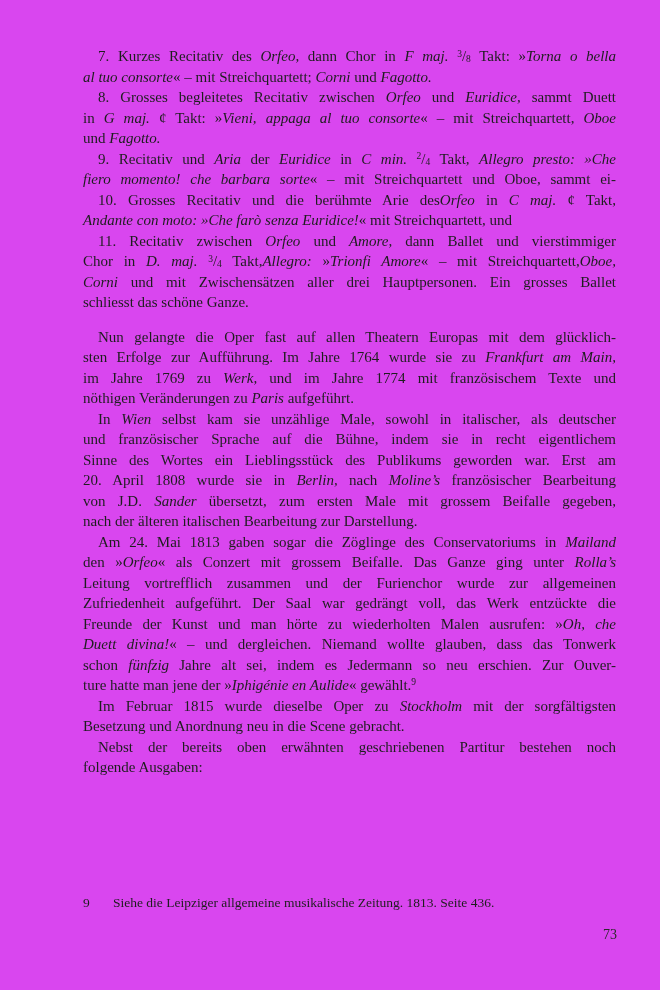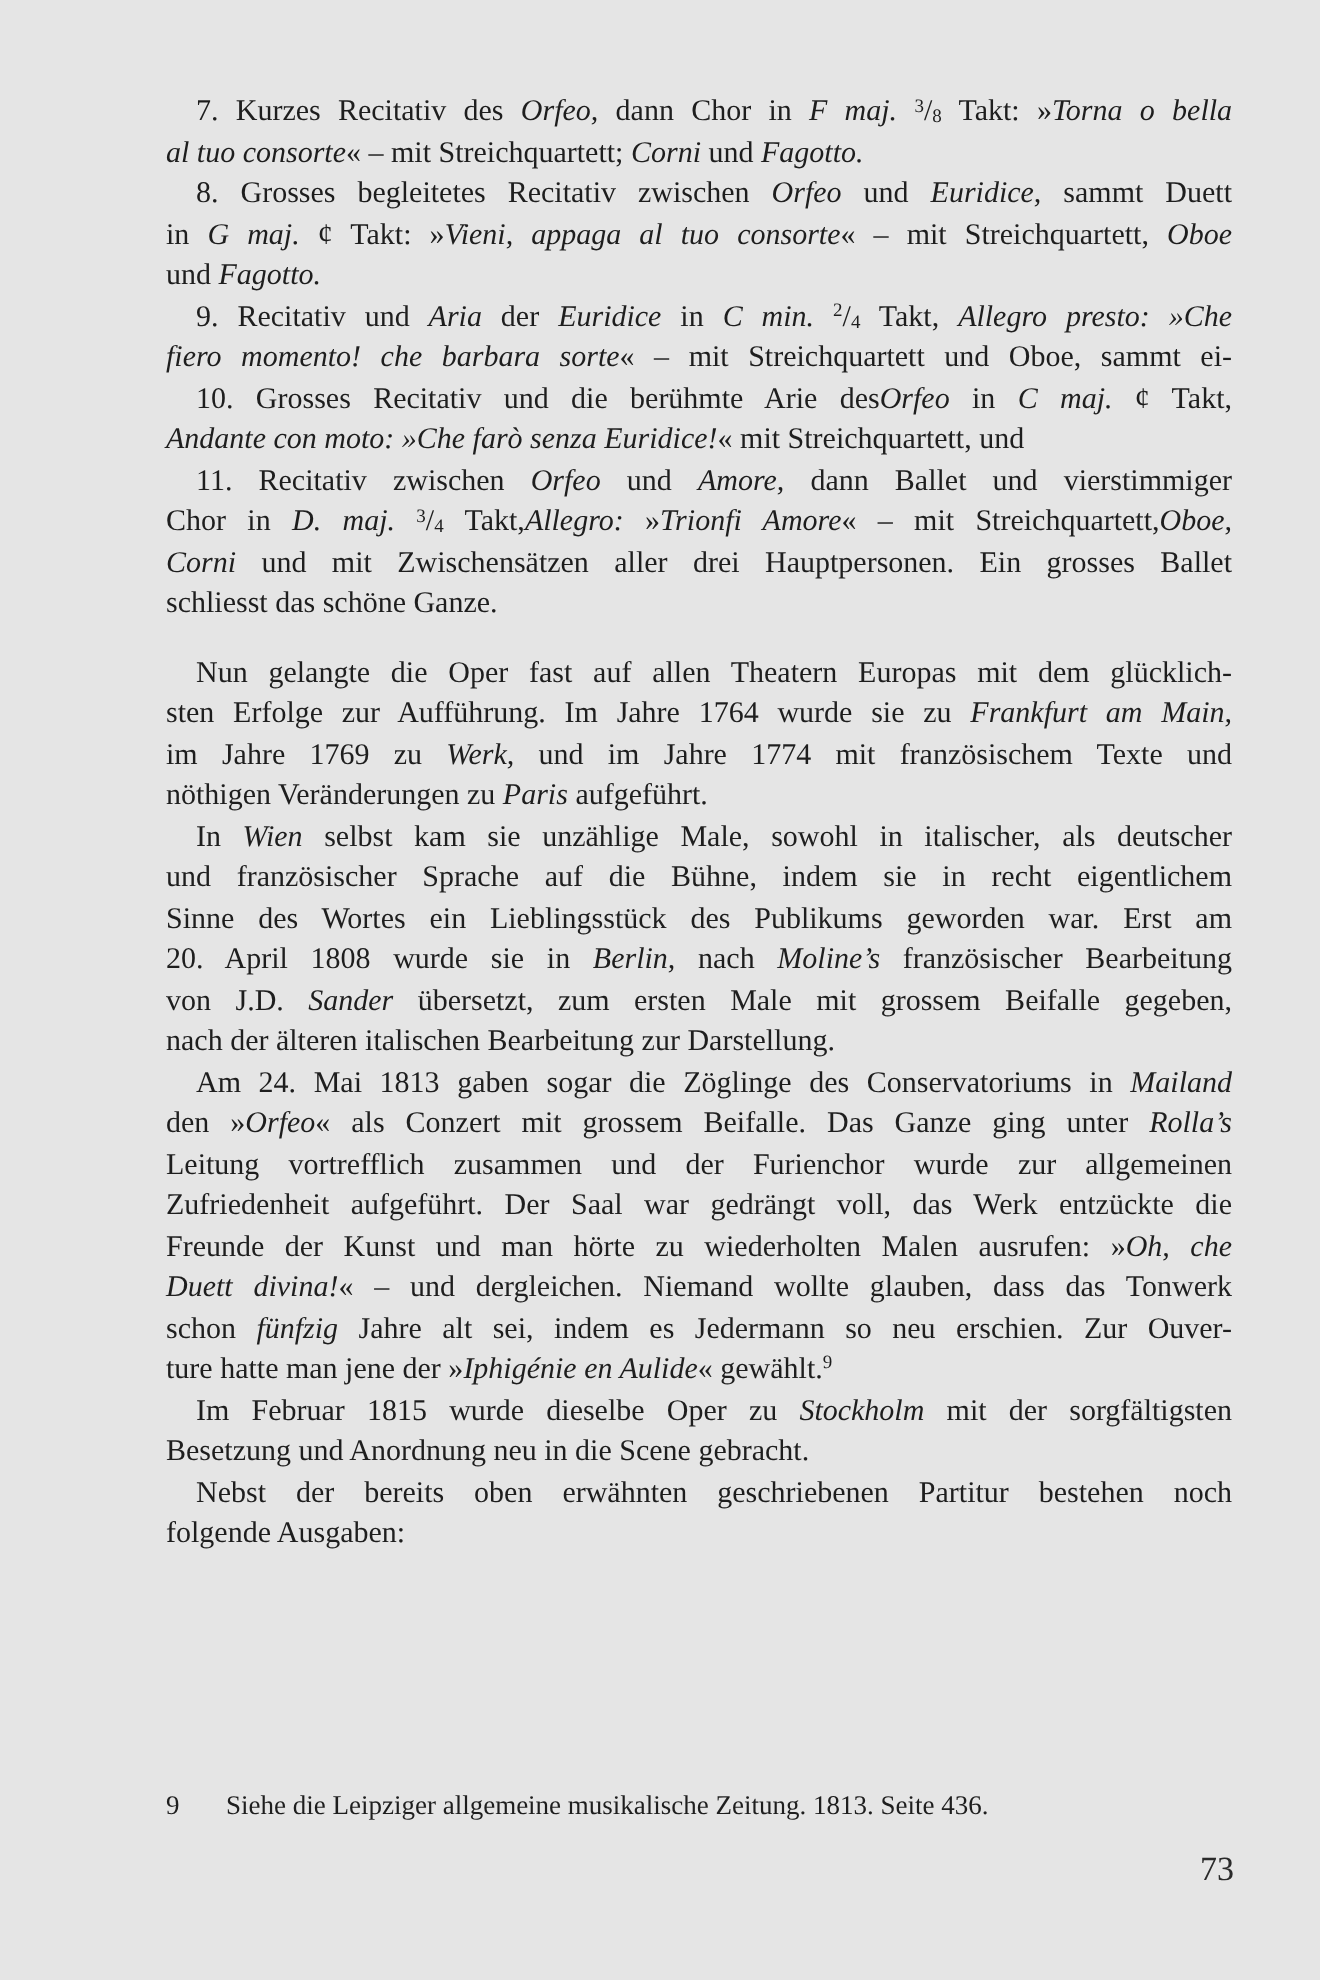--- a/index.html
+++ b/index.html
@@ -11,21 +11,21 @@
     width: 660px;
     height: 990px;
     position: relative;
     overflow: hidden;
     font-family: "Liberation Serif", "DejaVu Serif", serif;
     color: #1e1e1e;
   }
   .page {
     position: absolute;
     inset: 0;
-    background: #e5e5e5;
+    background: #d946ef;
   }
   .text-column {
     position: absolute;
     left: 83px;
     top: 46px;
     width: 533px;
   }
   .para { margin: 0; padding: 0; }
   .para.gap { margin-top: 14px; }
   .line {
@@ -67,21 +67,21 @@
     display: flex;
   }
   .footnote .marker {
     width: 30px;
     flex: 0 0 30px;
   }
   .page-number {
     position: absolute;
     top: 928px;
     right: 43px;
-    font-size: 17px;
+    font-size: 14px;
     line-height: 14px;
     color: #2a2a2a;
   }
 </style>
 </head>
 <body>
 
 <div class="page">
   <div class="text-column">
       <div class="para">

